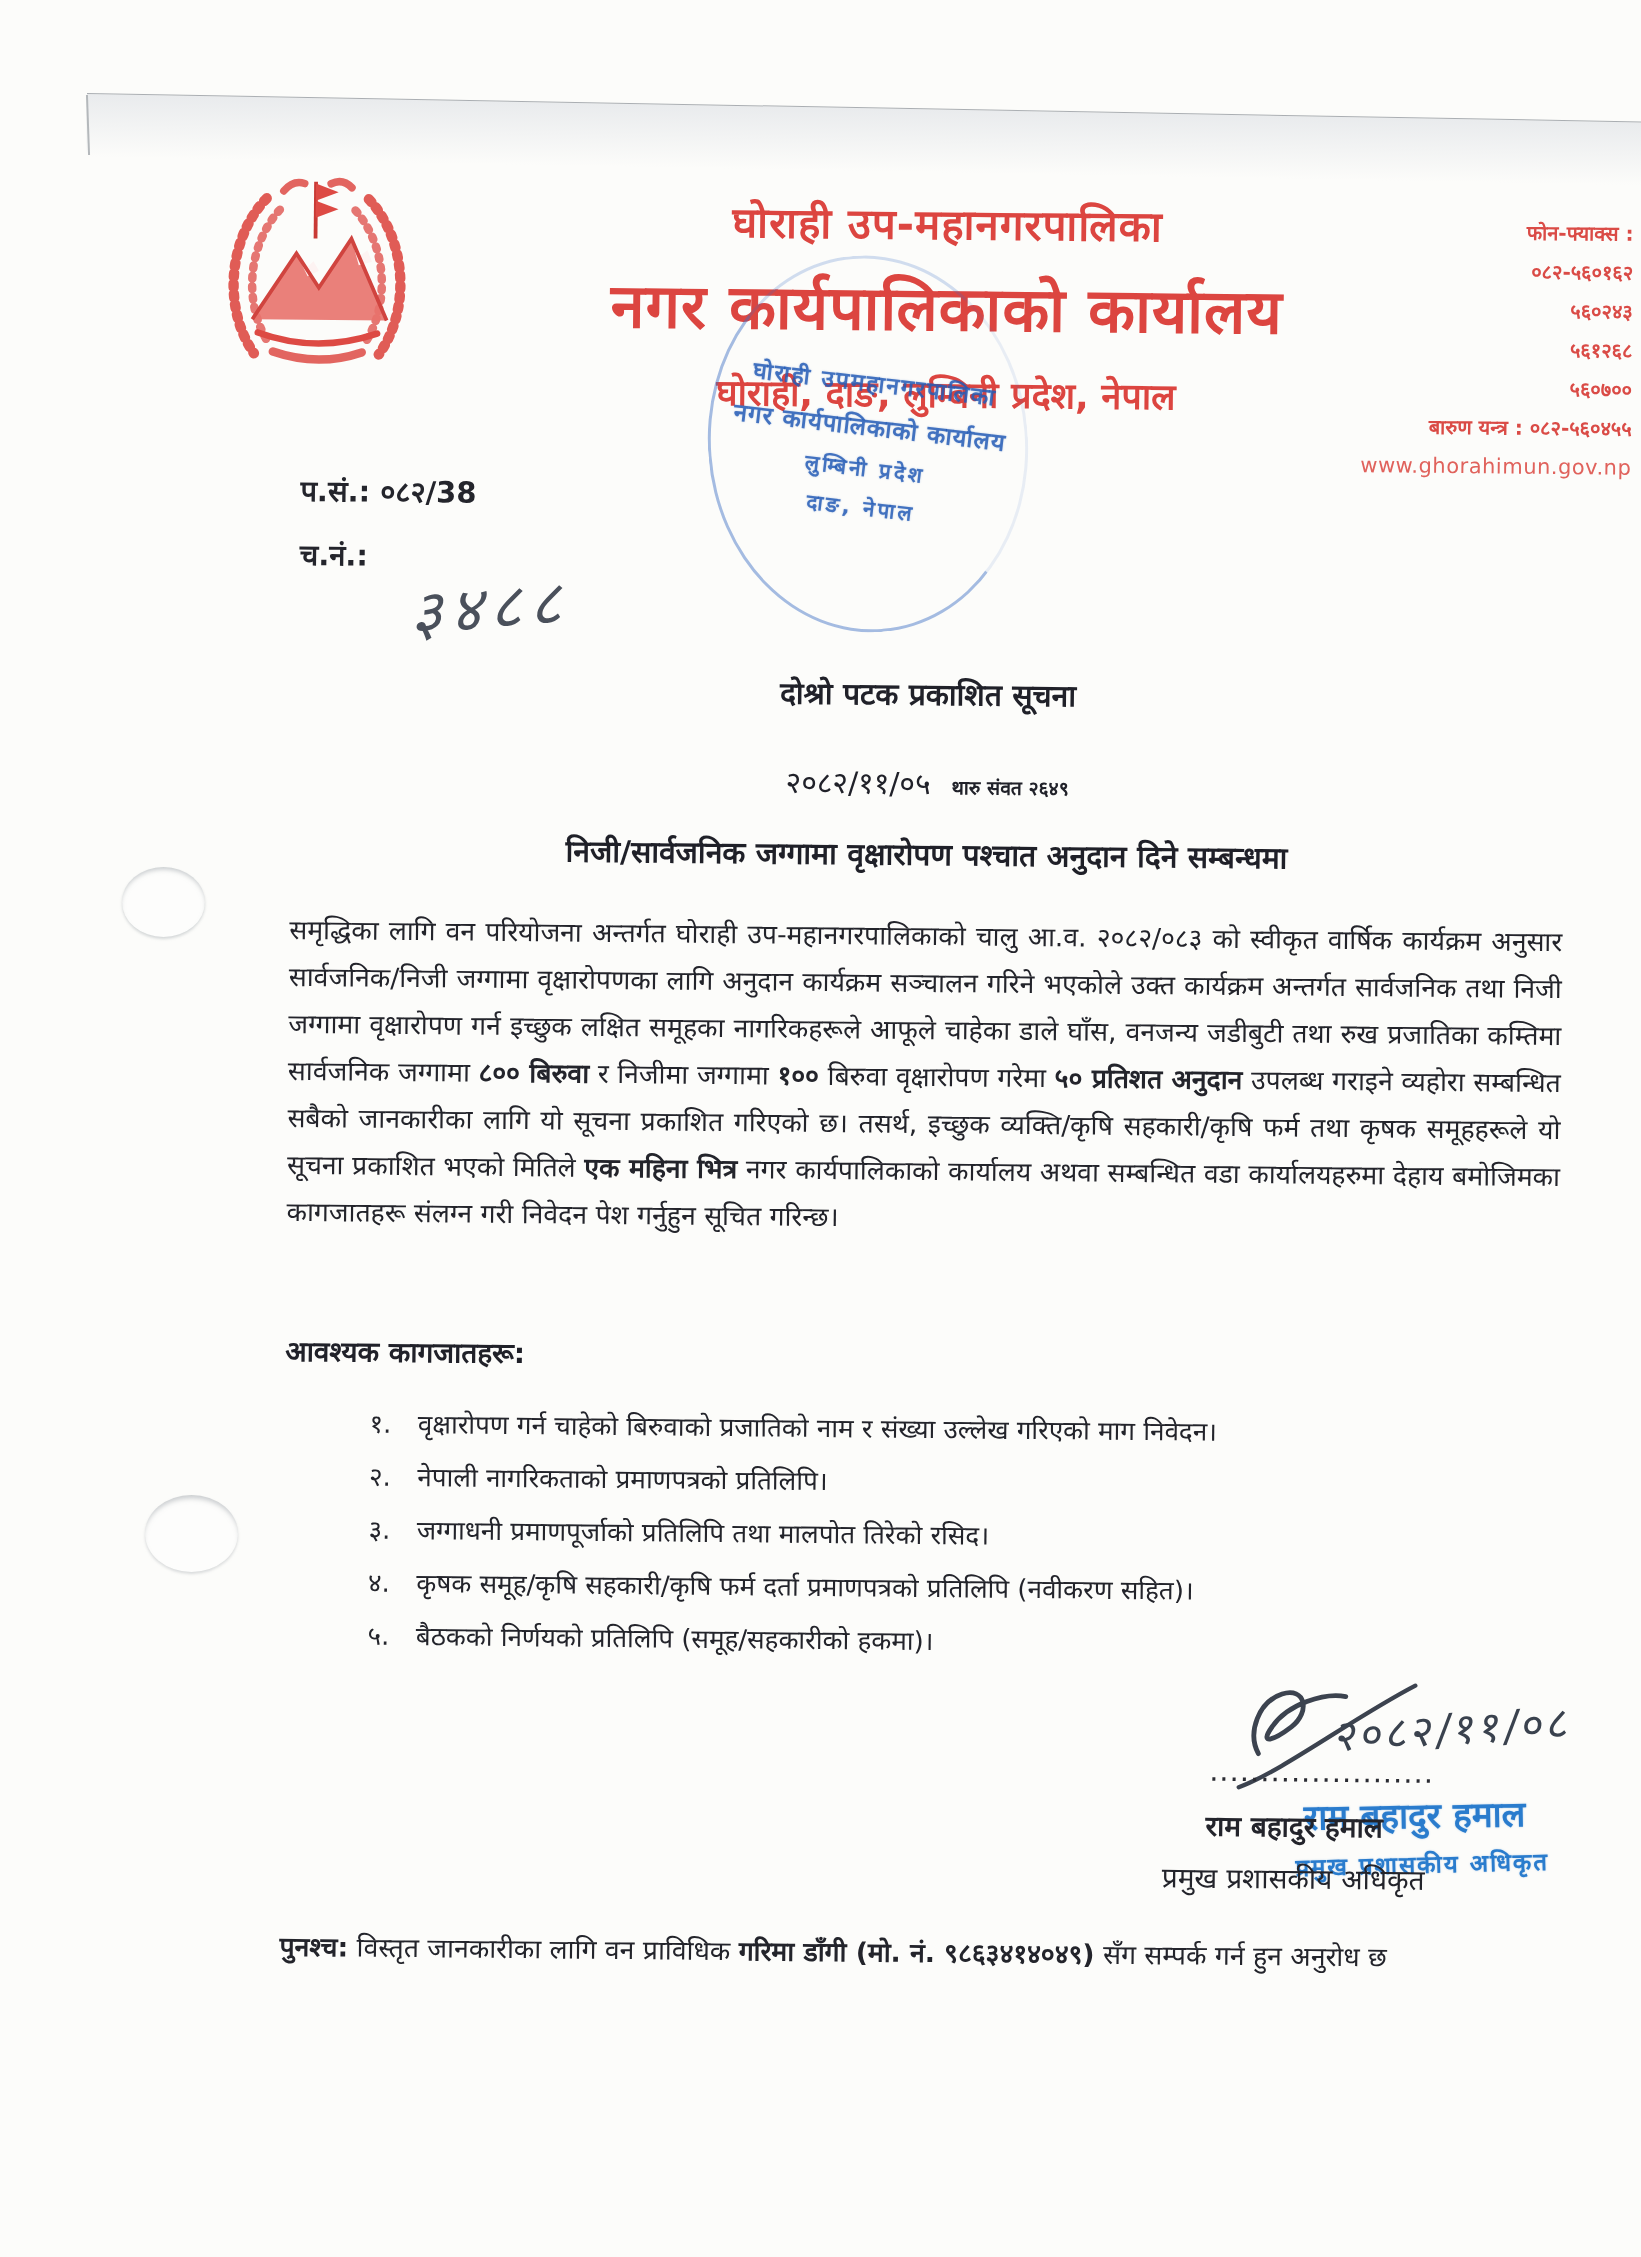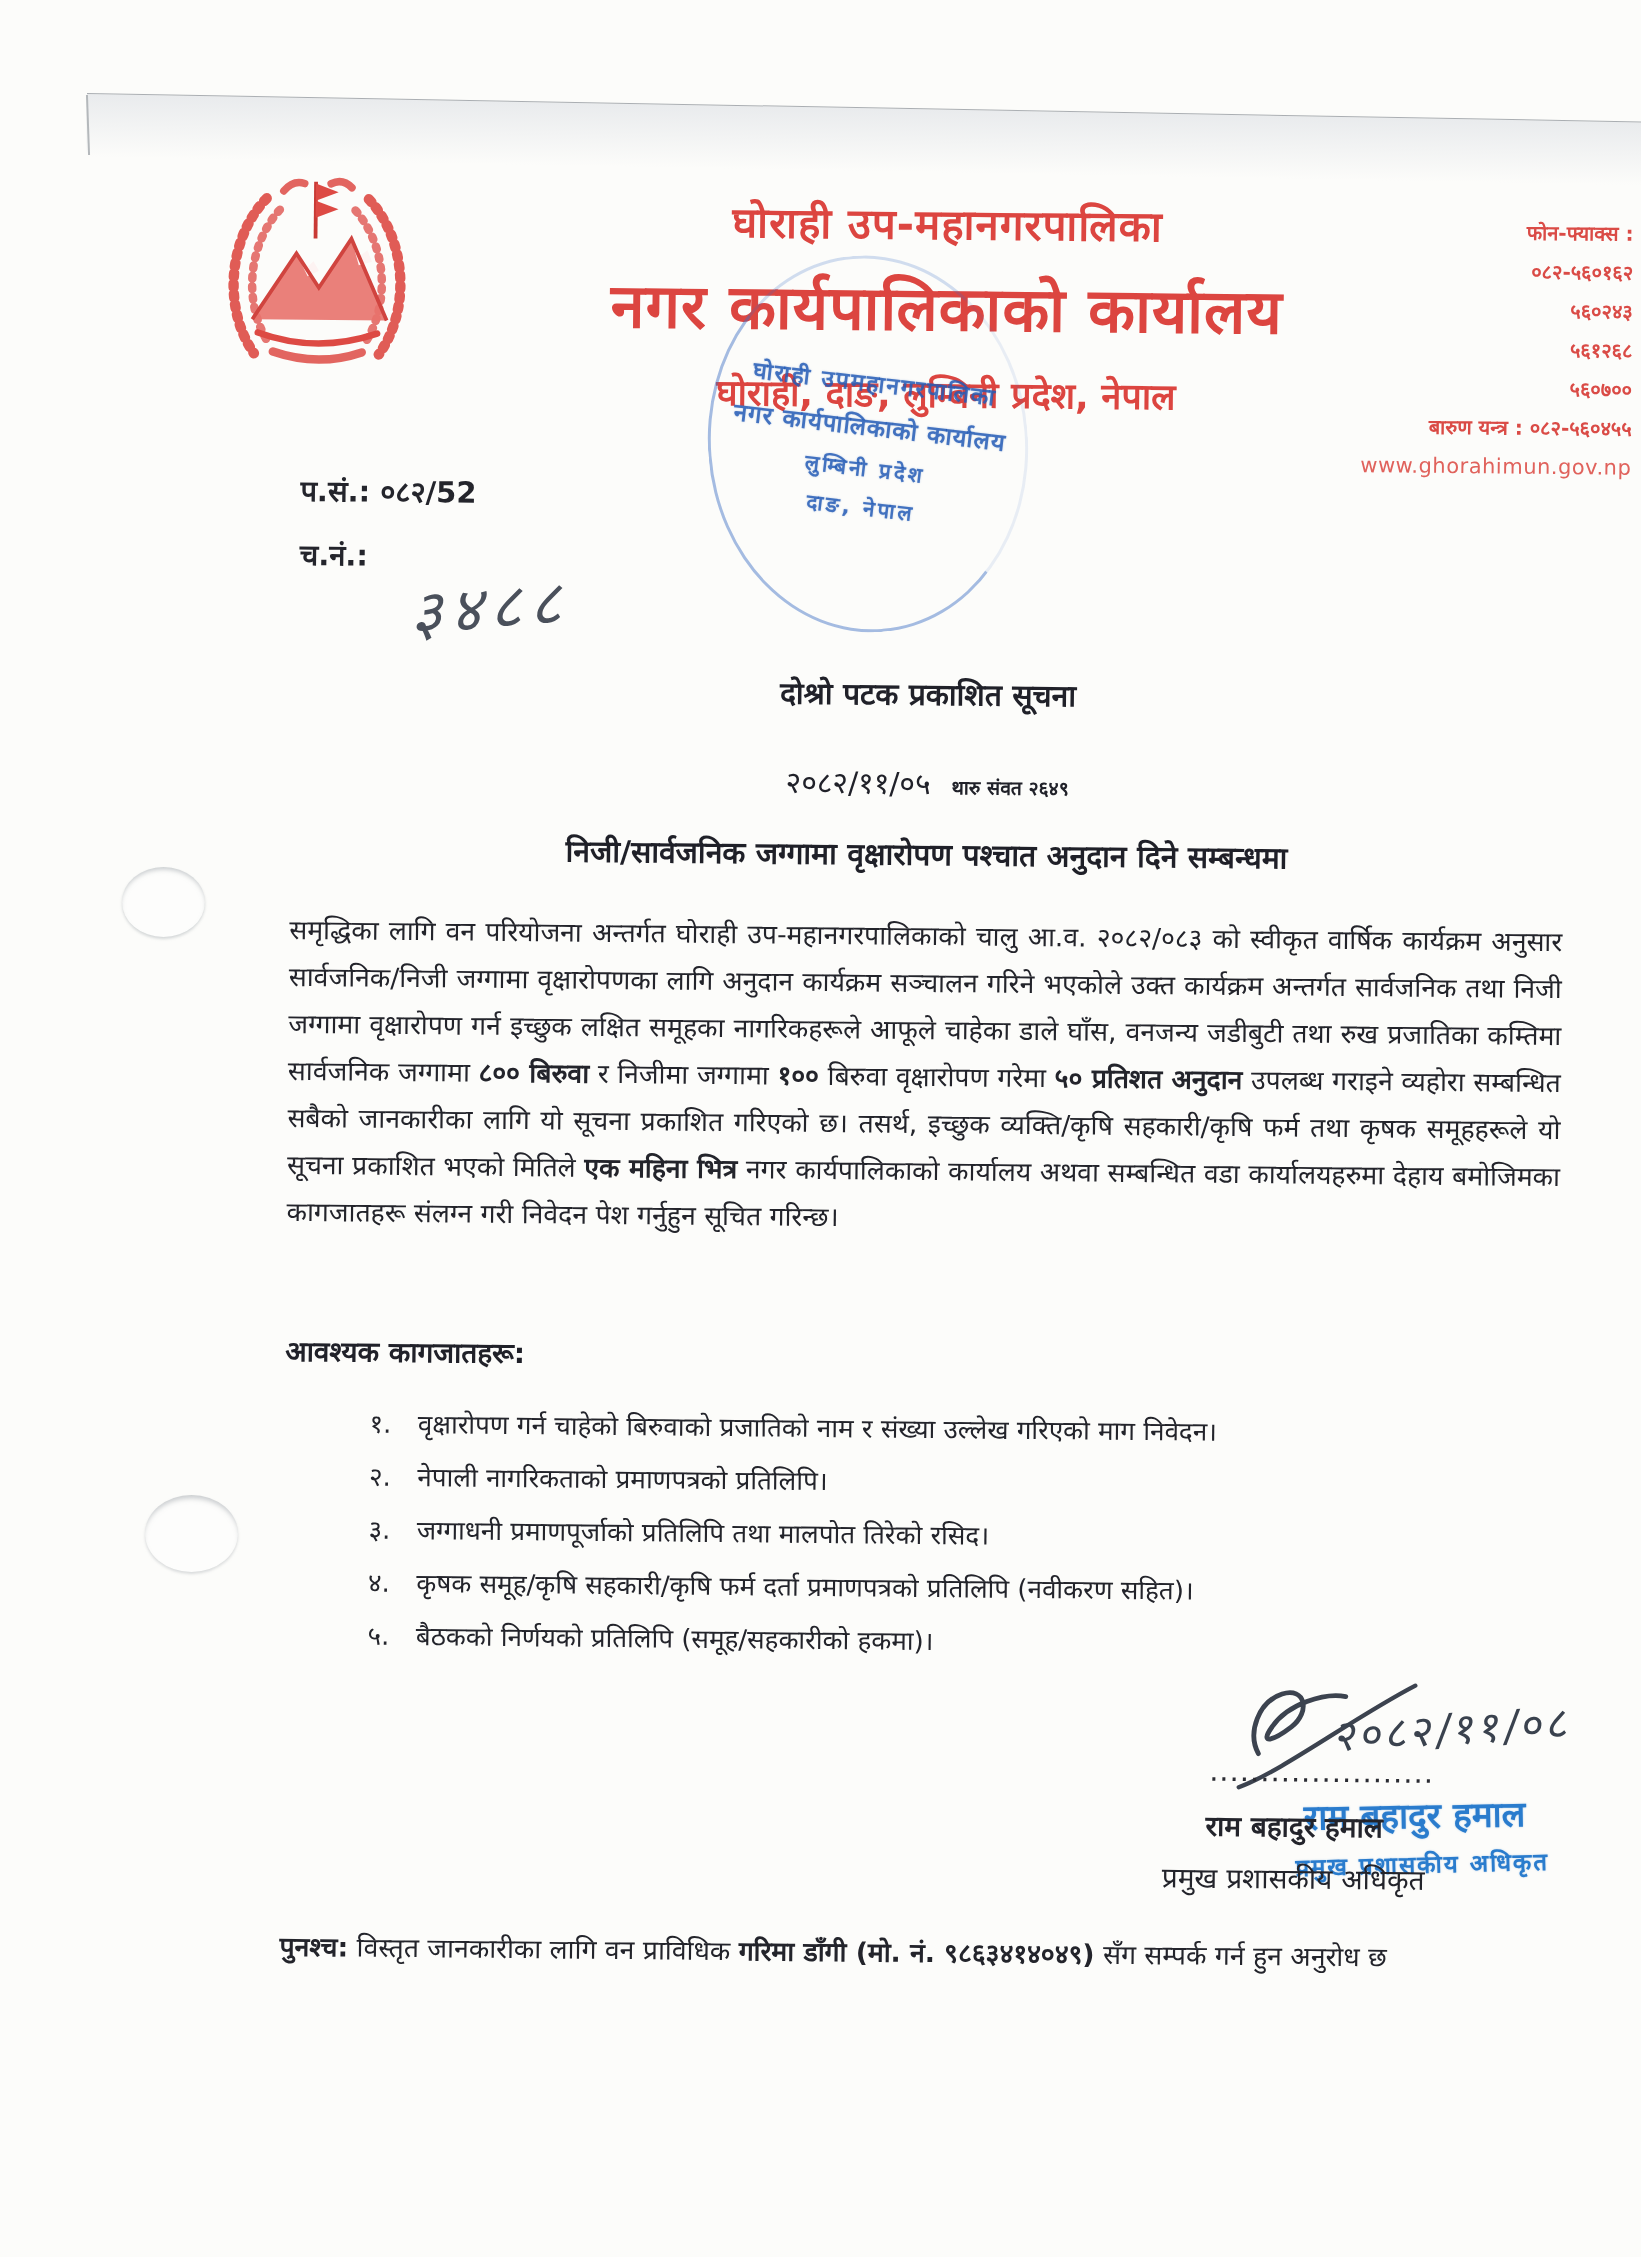--- a/index.html
+++ b/index.html
@@ -150,21 +150,21 @@
         <span class="s1">घोराही उपमहानगरपालिका</span>
         <span class="s2">नगर कार्यपालिकाको कार्यालय</span>
         <span class="s3">लुम्बिनी प्रदेश</span>
         <span class="s4">दाङ, नेपाल</span>
       </div>
     </div>
 
     <div class="refblock">
       <div class="refrow">
         <span>प.सं.:</span>
-        <span>०८२/52</span>
+        <span>०८२/38</span>
       </div>
       <div class="refrow" style="position:relative;">
         <span>च.नं.:</span>
         <span class="chalani-hand">३४८८</span>
       </div>
     </div>
 
     <div class="col pub-line" style="position:absolute;">दोश्रो पटक प्रकाशित सूचना</div>
 
     <div class="col date-line" style="position:absolute;">

